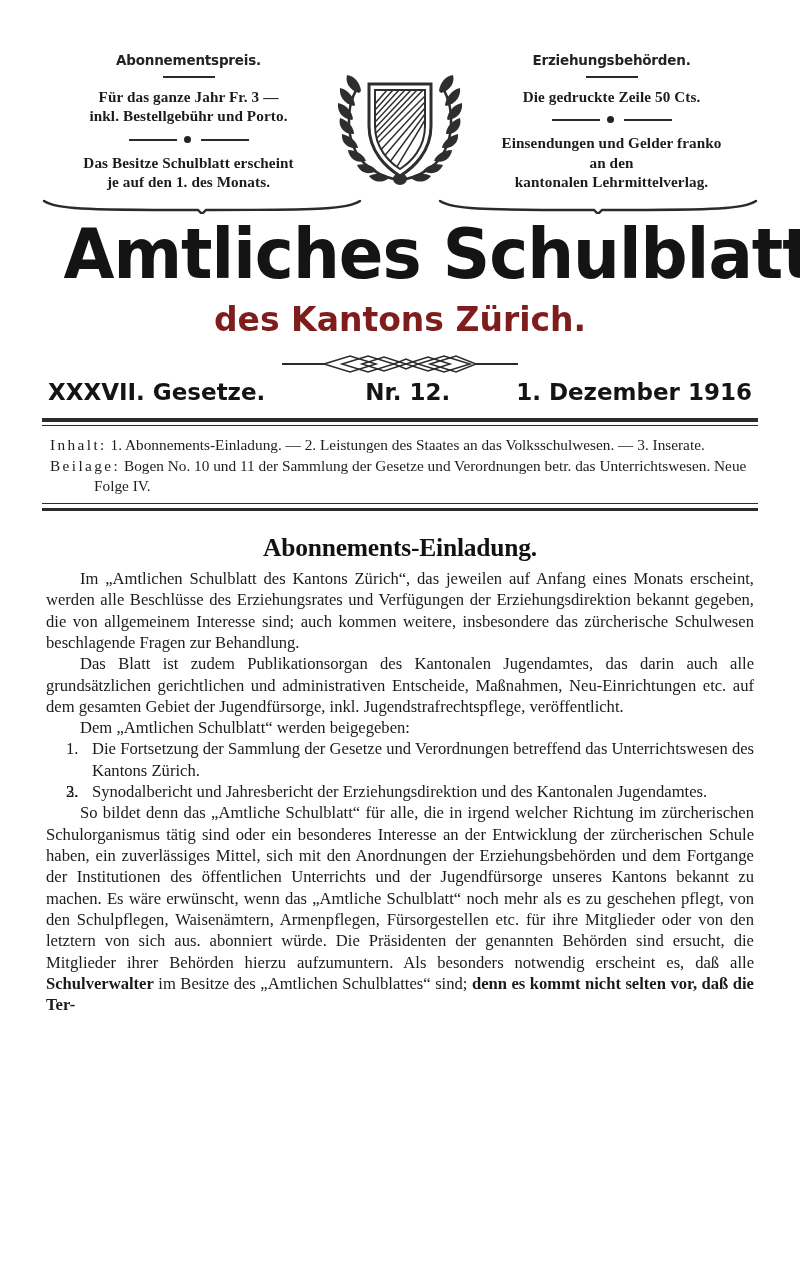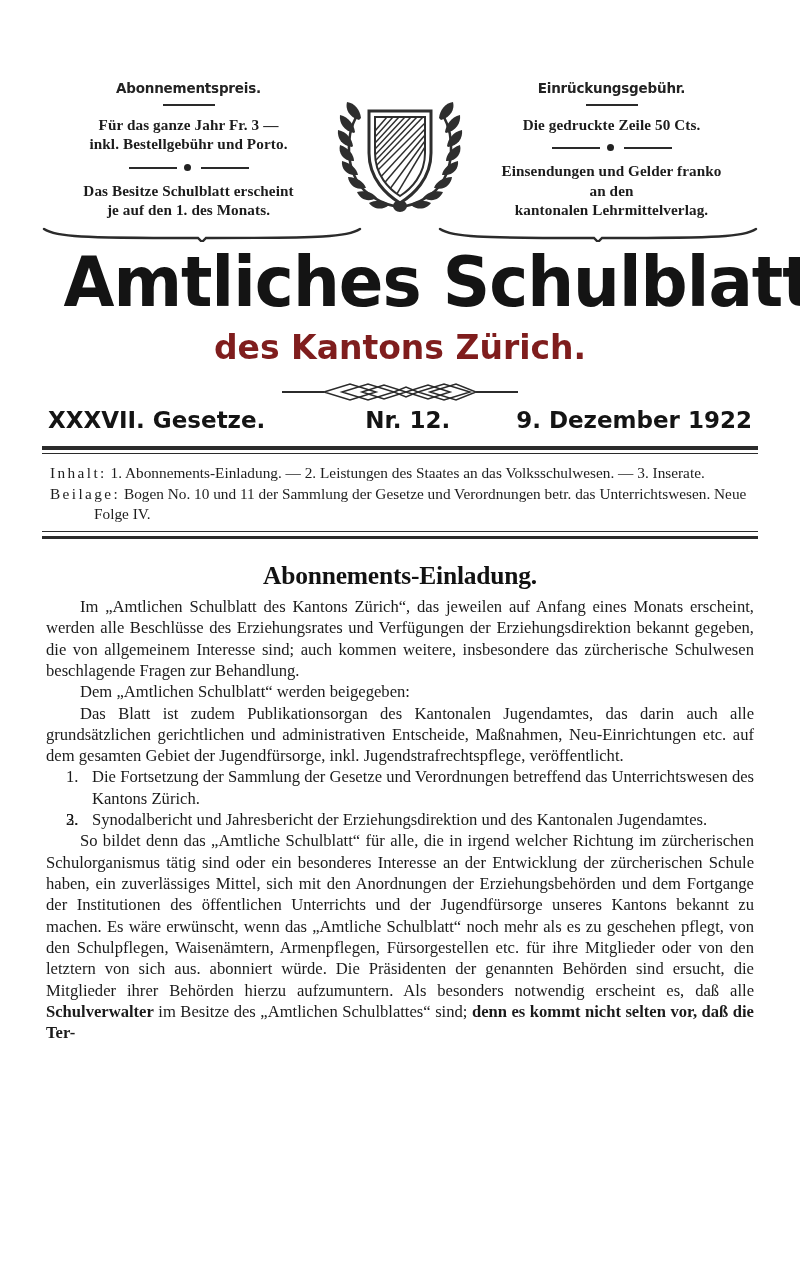--- a/index.html
+++ b/index.html
@@ -20,24 +20,23 @@
     width: 800px;
     height: 1276px;
     position: relative;
     box-sizing: border-box;
     padding: 0 42px;
   }
 
   
   .masthead {
     display: flex;
-    align-items: center;
+    align-items: flex-end;
     justify-content: space-between;
     padding-top: 52px;
-    margin-top: 28px;
   }
   .mast-col {
     width: 300px;
     text-align: center;
   }
   .mast-heading {
     font-family: "DejaVu Sans", "Liberation Sans", sans-serif;
     font-weight: bold;
     font-size: 13.5px;
     letter-spacing: -0.2px;
@@ -278,21 +277,21 @@
             <path d="M42 94 L90 42"></path>
             <path d="M46 100 L90 48"></path>
             <path d="M52 106 L90 54"></path>
             <path d="M60 110 L90 60"></path>
           </g>
         </g>
       </svg>
     </div>
 
     <div class="mast-col">
-      <div class="mast-heading">Einrückungsgebühr.</div>
+      <div class="mast-heading">Erziehungsbehörden.</div>
       <div class="rule-short"></div>
       <div class="mast-line">Die gedruckte Zeile 50 Cts.</div>
       <div class="dot-rule">
           <span></span>
         </div>
       <div class="mast-line">Einsendungen und Gelder franko</div>
       <div class="mast-line">an den</div>
       <div class="mast-line">kantonalen Lehrmittelverlag.</div>
     </div>
   </div>
@@ -322,21 +321,21 @@
       <path d="M126 11 L148 4 L170 11 L148 18 Z"></path>
       <path d="M138 11 L164 3 L190 11 L164 19 Z"></path>
       <path d="M156 11 L182 3 L208 11 L182 19 Z" opacity="0"></path>
       <path d="M150 11 L176 3 L196 11 L176 19 Z"></path>
     </g>
   </svg>
 
   <div class="issue-line">
     <span>XXXVII. Gesetze.</span>
     <span class="mid">Nr. 12.</span>
-    <span>9. Dezember 1922</span>
+    <span>1. Dezember 1916</span>
   </div>
 
   <div class="rule-thick-thin">
     <div class="t"></div>
       <div class="s"></div>
   </div>
 
   <div class="toc">
     <div class="toc-row">
       <span class="lbl">Inhalt:</span><span> 1. Abonnements-Einladung. — 2. Leistungen des Staates an das Volksschulwesen. — 3. Inserate.</span>
@@ -348,22 +347,22 @@
 
   <div class="rule-thin-thick">
     <div class="s"></div>
       <div class="t"></div>
   </div>
 
   <div class="article-title">Abonnements-Einladung.</div>
 
   <div class="body-text">
     <p>Im „Amtlichen Schulblatt des Kantons Zürich“, das jeweilen auf Anfang eines Monats erscheint, werden alle Beschlüsse des Erziehungsrates und Verfügungen der Erziehungsdirektion bekannt gegeben, die von allgemeinem Interesse sind; auch kommen weitere, insbesondere das zürcherische Schulwesen beschlagende Fragen zur Behandlung.</p>
+    <p>Das Blatt ist zudem Publikationsorgan des Kantonalen Jugendamtes, das darin auch alle grundsätzlichen gerichtlichen und administrativen Entscheide, Maßnahmen, Neu-Einrichtungen etc. auf dem gesamten Gebiet der Jugendfürsorge, inkl. Jugendstrafrechtspflege, veröffentlicht.</p>
     <p>Dem „Amtlichen Schulblatt“ werden beigegeben:</p>
-    <p>Das Blatt ist zudem Publikationsorgan des Kantonalen Jugendamtes, das darin auch alle grundsätzlichen gerichtlichen und administrativen Entscheide, Maßnahmen, Neu-Einrichtungen etc. auf dem gesamten Gebiet der Jugendfürsorge, inkl. Jugendstrafrechtspflege, veröffentlicht.</p>
 
     <ol class="numlist">
       <li>
         <span class="num">1.</span><span>Die Fortsetzung der Sammlung der Gesetze und Verordnungen betreffend das Unterrichtswesen des Kantons Zürich.</span>
       </li>
       <li>
         <span class="num">2.</span>
       </li>
       <li>
         <span class="num">3.</span><span>Synodalbericht und Jahresbericht der Erziehungsdirektion und des Kantonalen Jugendamtes.</span>

